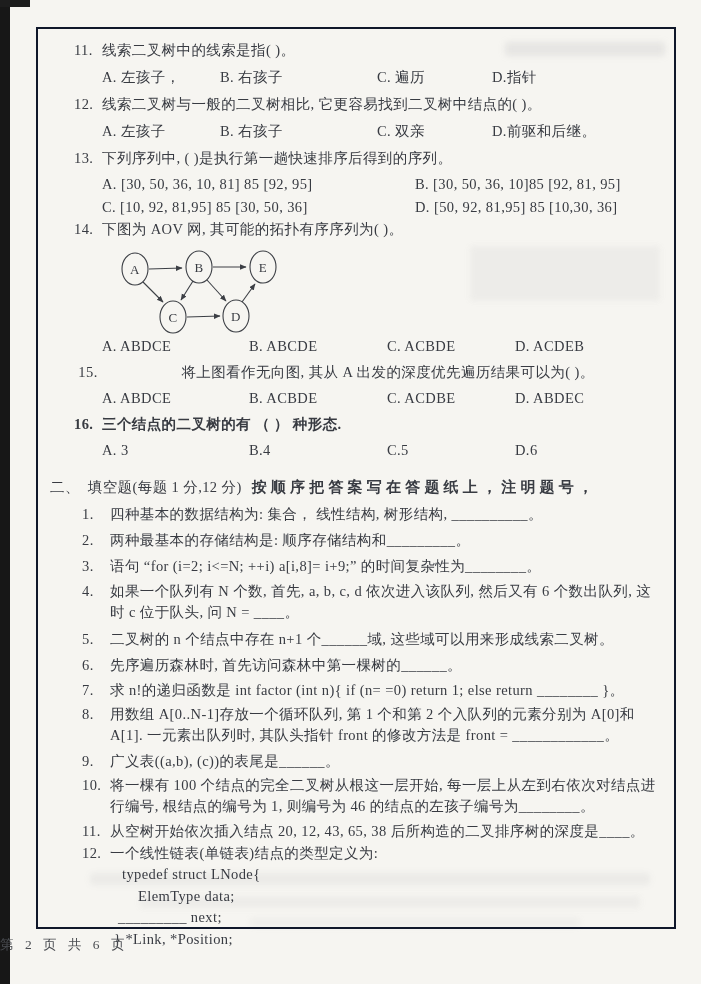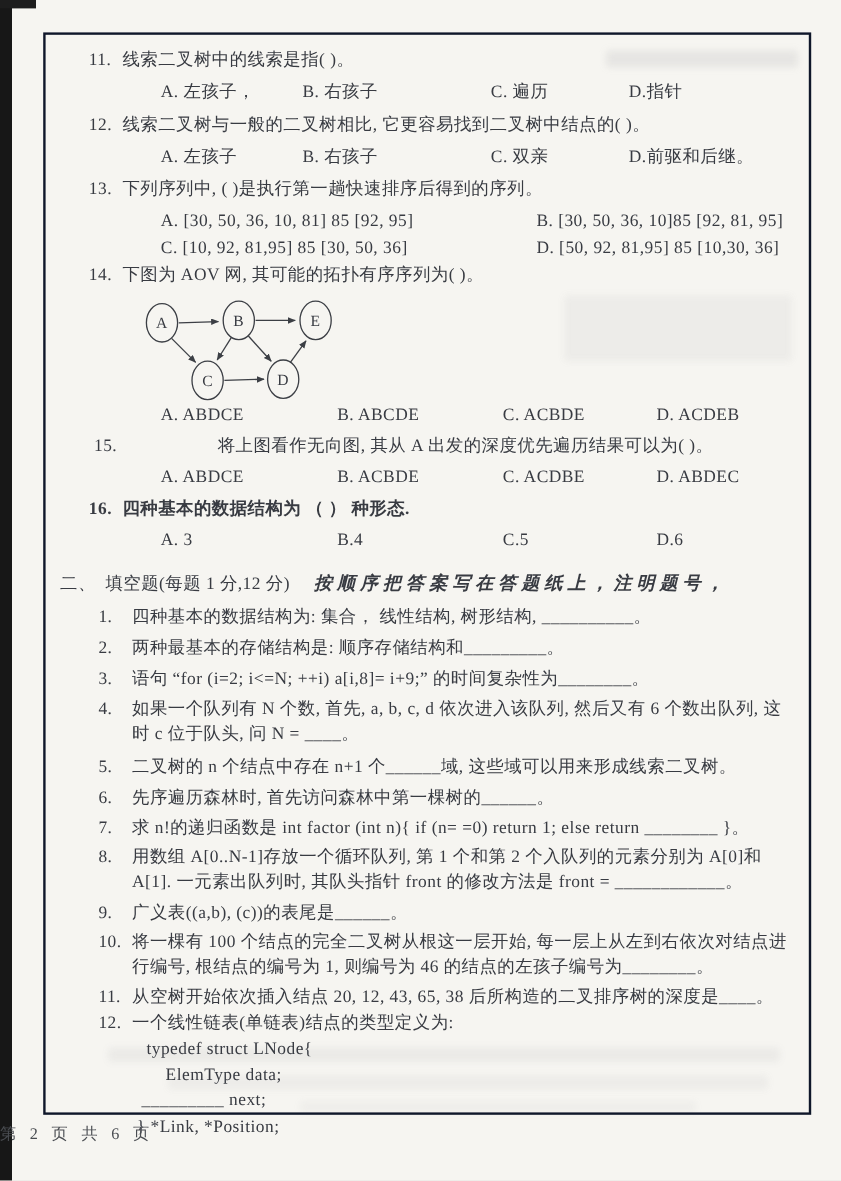--- a/index.html
+++ b/index.html
@@ -25,33 +25,33 @@
   .frame{
     position:absolute; left:36px; top:27px; width:640px; height:902px;
     border:2px solid #0f172a; padding-top:7px;
     font-size:14.5px; line-height:26px; letter-spacing:.4px;
   }
 
   
   .q{ display:flex; padding-left:36px; height:27px; align-items:center; }
   .qnum{ width:28px; flex:0 0 28px; }
   .qtext{ flex:1; white-space:nowrap; }
-  .opts{ display:grid; margin-left:96px; height:27px; align-items:center; }
+  .opts{ display:grid; margin-left:64px; height:27px; align-items:center; }
   .opts-a{ grid-template-columns:118px 157px 115px 1fr; }
   .opts-b{ grid-template-columns:147px 138px 128px 1fr; }
   .opts-13{ grid-template-columns:273px 1fr; height:23px;gap:40px; }
   .opt{ white-space:nowrap; }
 
   .diagram-wrap{ height:92px; padding-left:54px; }
   .aov text{ font-family:"Liberation Serif","DejaVu Serif",serif; font-size:13px; fill:#383b42; }
 
   
   .sec2{ margin-top:10px; padding-left:12px; height:28px; display:flex; align-items:center; white-space:nowrap; }
   .sec2 .h-num{ margin-right:8px; }
-  .sec2 .h-bold{ font-weight:bold; letter-spacing:4.2px; margin-left:20px; font-size:15px;font-style:italic; }
+  .sec2 .h-bold{ font-weight:bold; letter-spacing:4.2px; margin-left:10px; font-size:15px; }
   .f{ display:flex; padding-left:44px; }
   .f-num{ width:28px; flex:0 0 28px; }
   .f-text{ flex:1; max-width:552px; }
   .lh26{ line-height:26px; min-height:26px; }
   .lh24{ line-height:24px; min-height:24px; }
   .lh22{ line-height:22px; min-height:22px; }
   .wrap2{ line-height:21px; padding-top:2px; padding-bottom:3px; }
   .code{ margin-left:84px; line-height:21.5px; }
   .code .c2{ padding-left:16px; }
   .code .c3{ padding-left:-0px; margin-left:-4px; }
@@ -162,21 +162,21 @@
     </div>
     <div class="opts opts-b" style="height:26px;">
       <span class="opt">A. ABDCE</span>
       <span class="opt">B. ACBDE</span>
       <span class="opt">C. ACDBE</span>
       <span class="opt">D. ABDEC</span>
     </div>
 
     <div class="q" style="height:26px;font-weight:bold;">
       <span class="qnum">16.</span>
-      <span class="qtext">四种基本的数据结构为 （   ） 种形态.</span>
+      <span class="qtext">三个结点的二叉树的有 （   ） 种形态.</span>
     </div>
     <div class="opts opts-b" style="height:26px;">
       <span class="opt">A. 3</span>
       <span class="opt">B.4</span>
       <span class="opt">C.5</span>
       <span class="opt">D.6</span>
     </div>
 
     <div class="sec2">
       <span class="h-num">二、</span>

